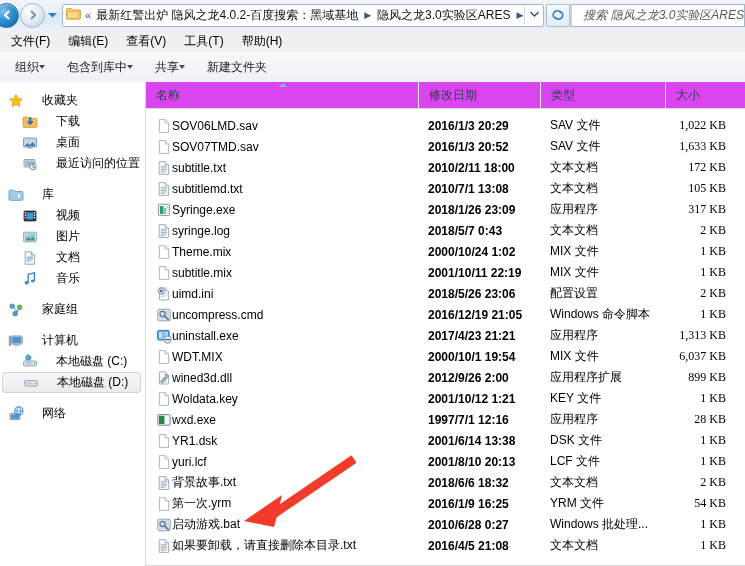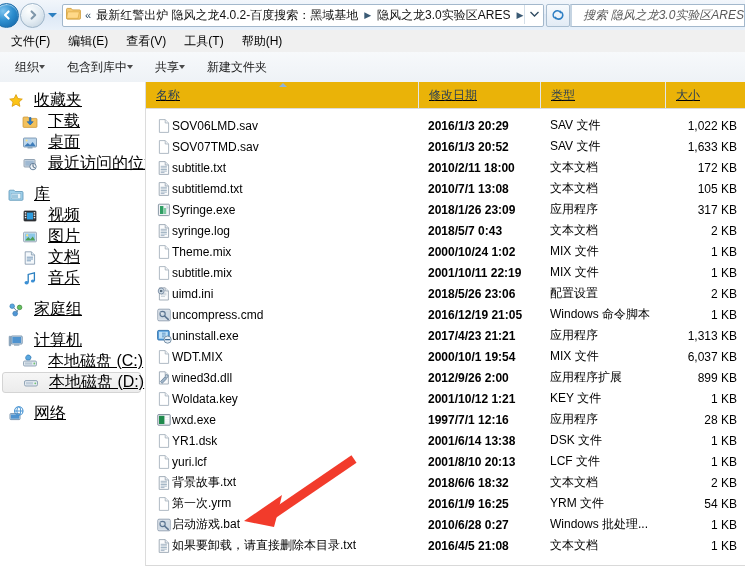--- a/index.html
+++ b/index.html
@@ -94,39 +94,39 @@
   }
 
   
   .sidebar{
     position:absolute;left:0;top:82px;width:145px;height:484px;
     background:#fff;border-right:1px solid #dcdcdc;overflow:hidden;
     padding-top:8px;
   }
   .navgroup{margin-bottom:10px;}
   .navrow{
-    display:flex;align-items:center;height:21px;padding-left:8px;gap:10px;
-    font-size:16px;color:#000;white-space:nowrap;text-decoration:underline;
+    display:flex;align-items:center;height:21px;padding-left:8px;gap:18px;
+    font-size:12px;color:#000;white-space:nowrap;
   }
   .navrow.child{padding-left:22px;}
   .navrow.head{font-weight:normal;}
   .navrow.selected{
     background:linear-gradient(to bottom,#f6f6f6,#ececec);
     border:1px solid #d4d4d4;border-radius:3px;
     margin:0 4px 0 2px;padding-left:20px;height:19px;
   }
   .navicon{width:16px;height:16px;flex:0 0 16px;display:block;}
 
   
   .listpane{
     position:absolute;left:146px;top:82px;width:599px;height:484px;background:#fff;overflow:hidden;
   }
   .colhead{
-    position:relative;height:26px;background:#eab308;border-bottom:1px solid #dcdcdc;
-    display:flex;text-decoration:underline;
+    position:relative;height:26px;background:#d946ef;border-bottom:1px solid #dcdcdc;
+    display:flex;
   }
   .col{
     font-size:12px;color:#2b3f52;padding-left:10px;height:26px;
     display:flex;align-items:center;box-sizing:border-box;position:relative;
   }
   .col + .col{border-left:1px solid #e2e6ea;}
   .col.c-name{width:272px;}
   .col.c-date{width:122px;}
   .col.c-type{width:125px;}
   .col.c-size{width:80px;}
@@ -136,21 +136,21 @@
     border-bottom:4px solid #8fb4d9;
   }
   .rows{padding-top:6px;}
   .row{display:flex;align-items:center;height:21px;font-size:12px;color:#000;}
   .cell-name{
     width:272px;display:flex;align-items:center;padding-left:10px;
     box-sizing:border-box;white-space:nowrap;overflow:hidden;
   }
   .cell-date{width:122px;padding-left:10px;box-sizing:border-box;white-space:nowrap;font-weight:bold;}
   .cell-type{width:125px;padding-left:10px;box-sizing:border-box;white-space:nowrap;}
-  .cell-size{width:80px;padding-right:8px;box-sizing:border-box;text-align:right;white-space:nowrap;}
+  .cell-size{width:80px;padding-right:19px;box-sizing:border-box;text-align:right;white-space:nowrap;font-family:Liberation Serif, serif;}
   .ficon{width:16px;height:16px;flex:0 0 16px;display:block;}
 
   
   .bottomline{
     position:absolute;left:146px;bottom:0;width:599px;height:1px;background:#d9d9d9;
   }
 
   
   .arrow-anno{position:absolute;left:228px;top:455px;pointer-events:none;}
 </style>

